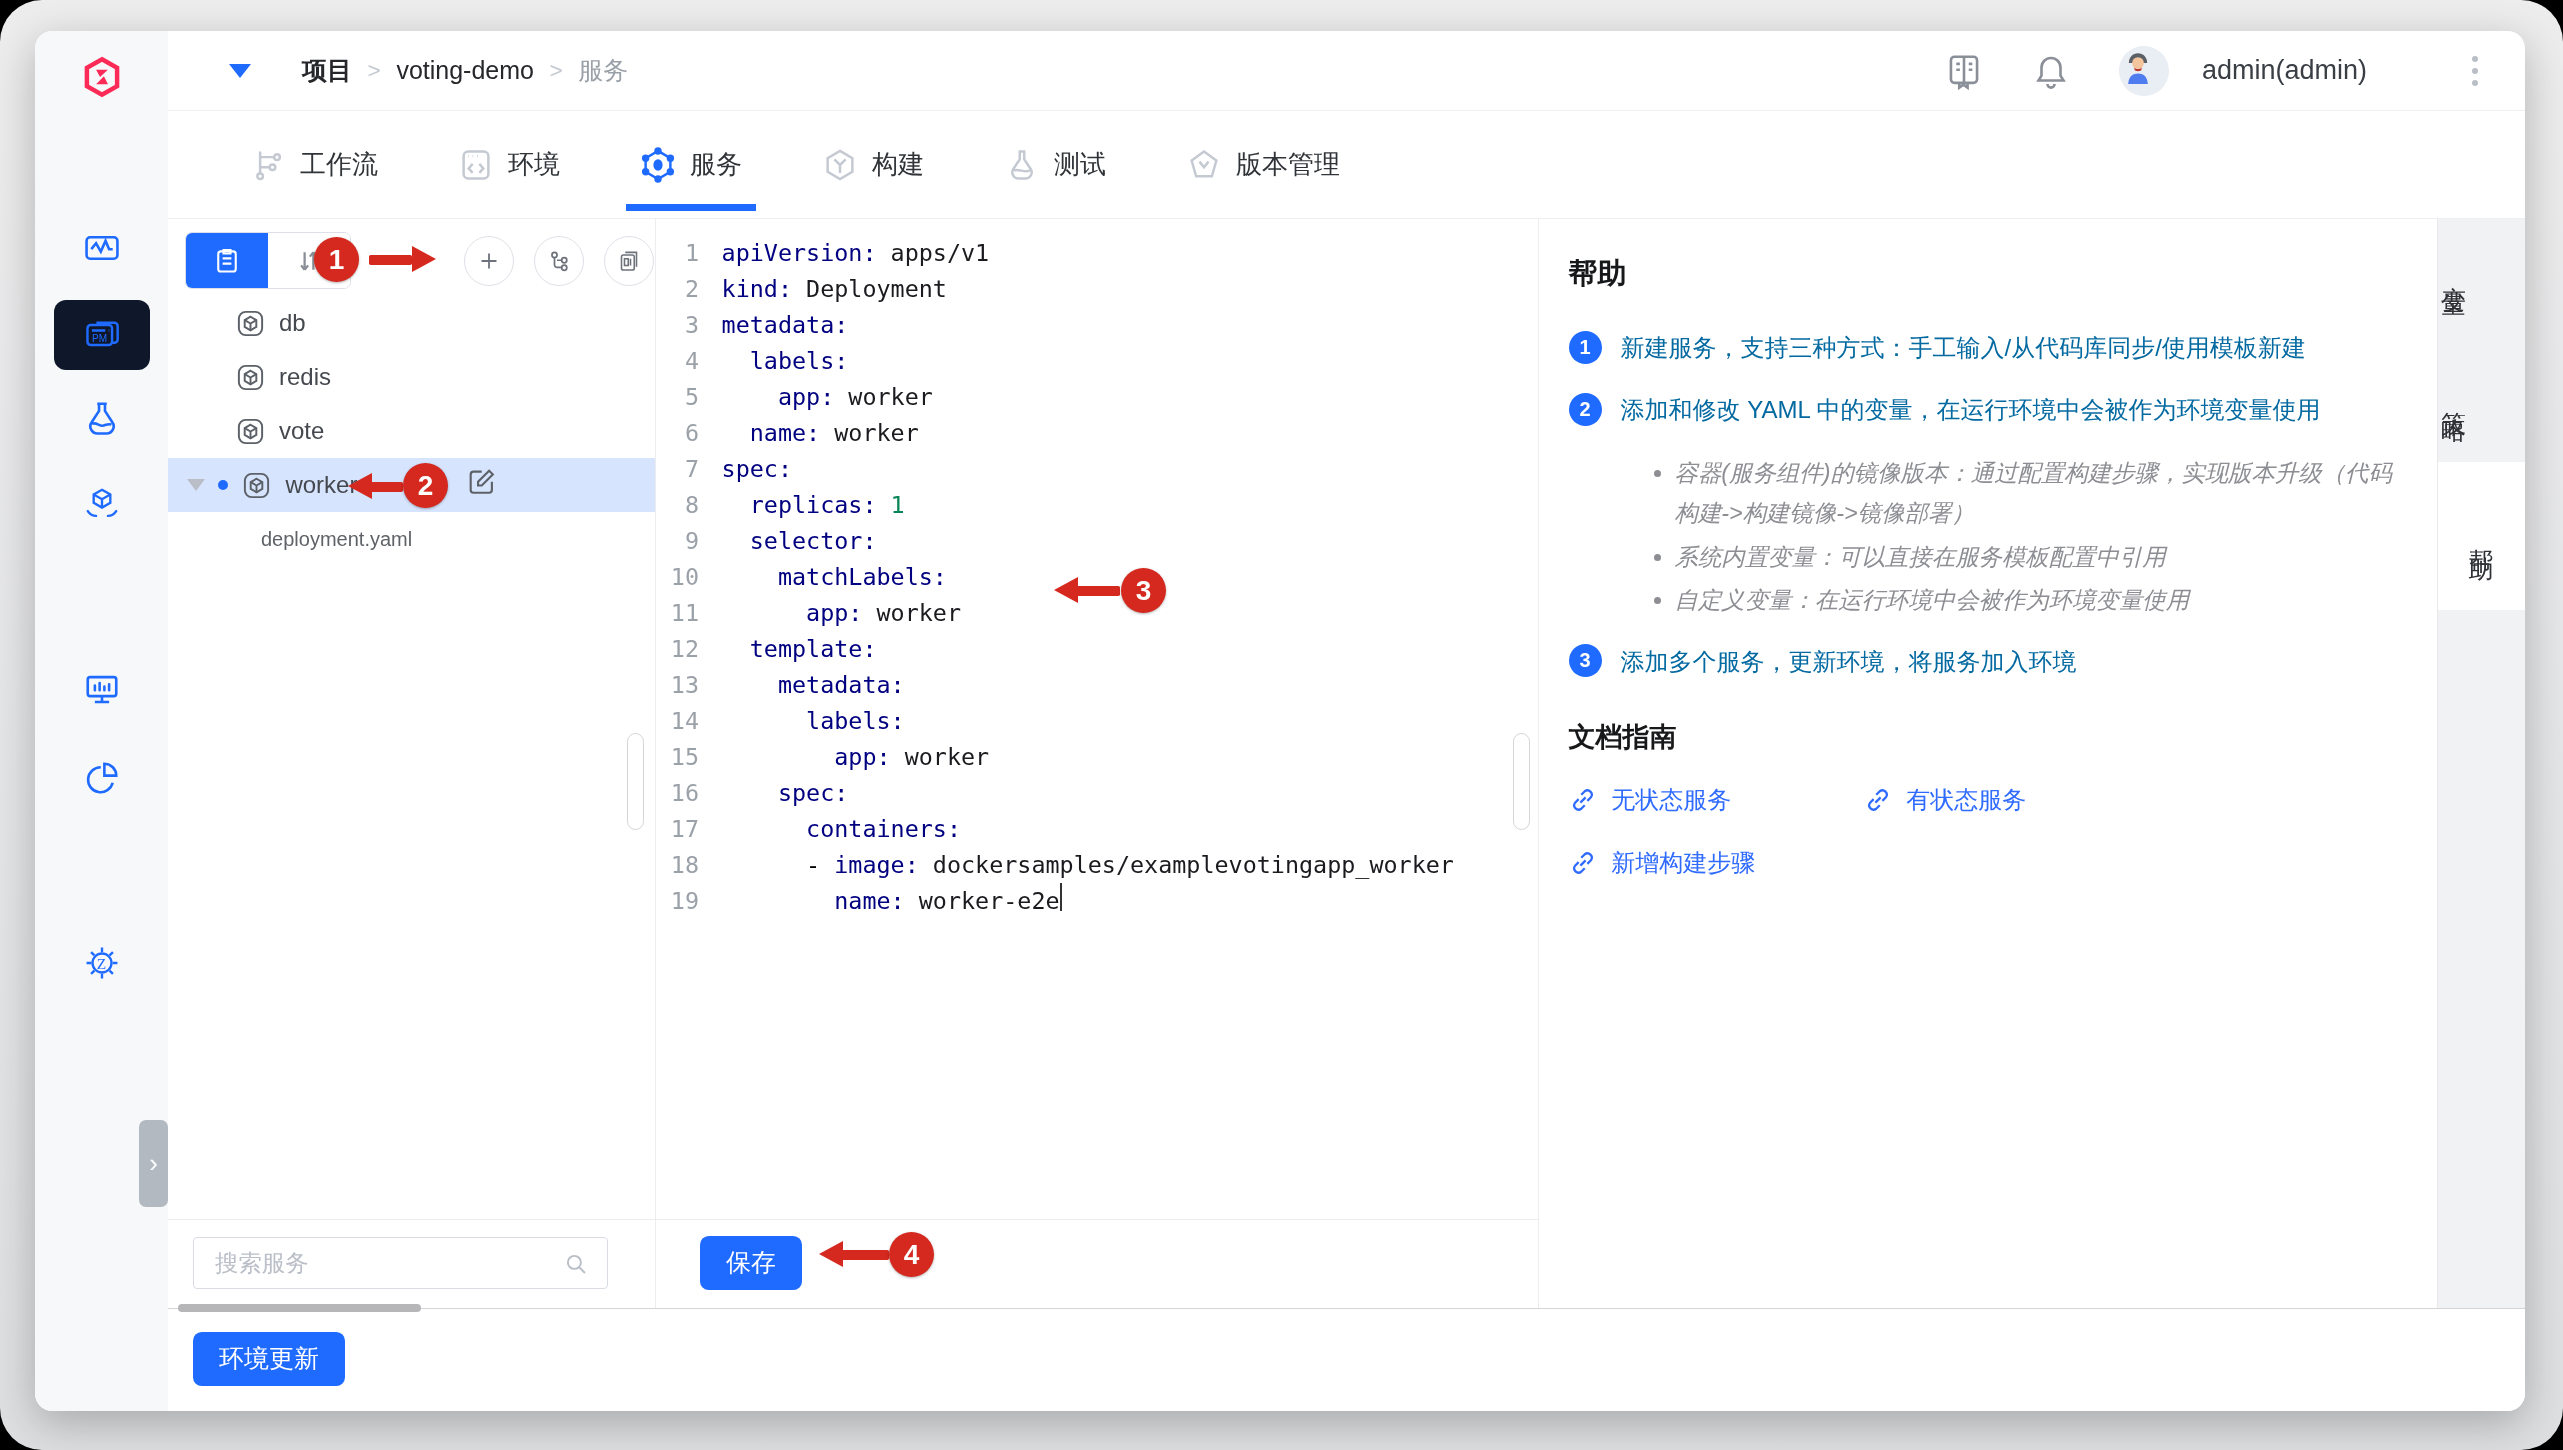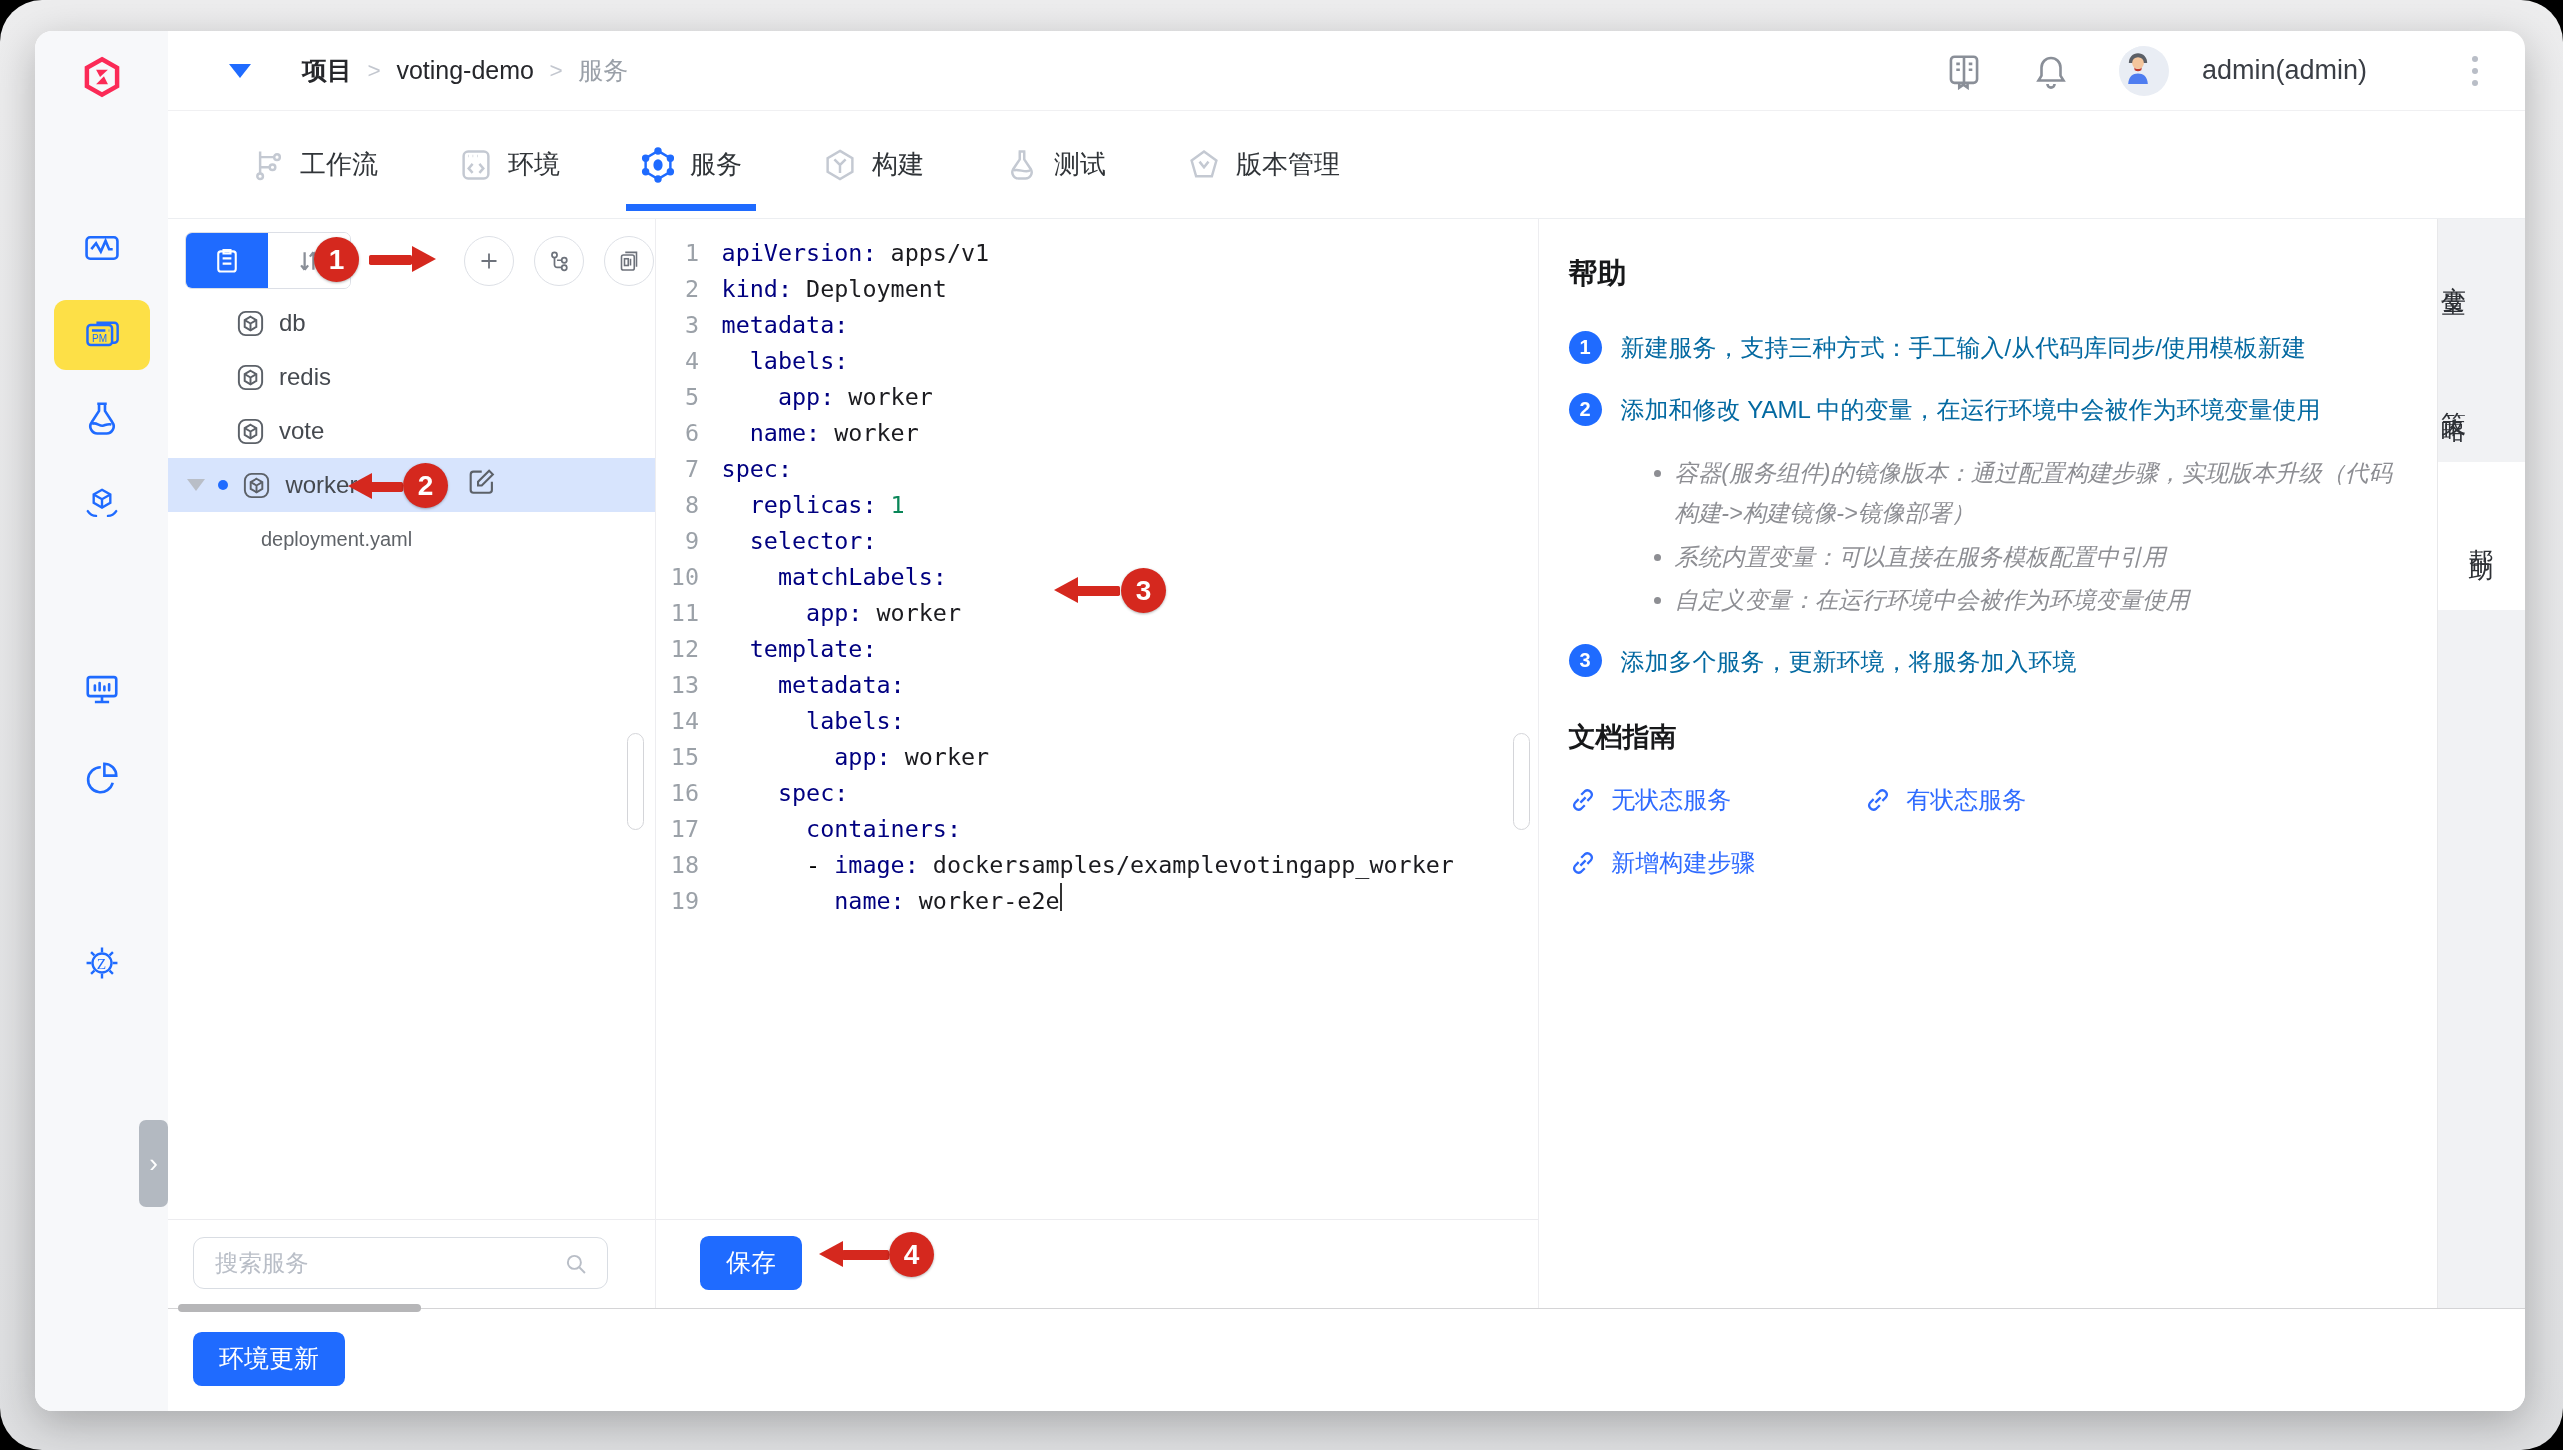--- a/index.html
+++ b/index.html
@@ -5,21 +5,21 @@
   *{margin:0;padding:0;box-sizing:border-box;}
   html,body{width:2563px;height:1450px;background:#000;font-family:"Liberation Sans",sans-serif;}
   .desktop{position:absolute;inset:0;background:linear-gradient(#ededee,#dedfe1);border-radius:42px;overflow:hidden;}
   .window{position:absolute;left:35px;top:31px;width:2490px;height:1380px;background:#fff;border-radius:17.4px;
           box-shadow:0 12px 43px rgba(0,0,0,.25);display:flex;overflow:hidden;}
   
   .sidebar{width:133px;background:#f7f8fa;flex:none;display:flex;flex-direction:column;align-items:center;position:relative;}
   .logo{margin-top:25px;width:42px;height:42px;color:#fb2a56;}
   .sb-ic{width:42px;height:42px;color:#1f6bff;display:flex;align-items:center;justify-content:center;}
   .sb-ic svg{width:38px;height:38px;}
-  .sb-active-block{margin-top:31px;width:96px;height:70px;background:#fde047;border-radius:12px;display:flex;align-items:center;justify-content:center;}
+  .sb-active-block{margin-top:31px;width:96px;height:70px;background:#0f172a;border-radius:12px;display:flex;align-items:center;justify-content:center;}
   
   .content{flex:1;display:flex;flex-direction:column;min-width:0;}
   .topbar{height:80px;display:flex;align-items:center;padding:0 47px 0 61px;border-bottom:0.9px solid #f0f0f2;gap:15px;}
   .caret-down{width:0;height:0;border-left:11.3px solid transparent;border-right:11.3px solid transparent;border-top:14.8px solid #1f6bff;}
   .crumbs{display:flex;align-items:center;gap:15.6px;margin-left:36px;font-size:25px;color:#26272b;font-weight:700;}
   .crumb-sep{color:#c3c7cf;font-weight:400;font-size:22.6px;}
   .crumb-cur{color:#9aa0a8;font-weight:400;}
   .crumb-proj{font-weight:400;color:#26272b;}
   .top-right{margin-left:auto;display:flex;align-items:center;gap:49px;color:#8a8f98;}
   .top-right svg{width:38px;height:38px;}
@@ -49,21 +49,21 @@
   .svc-list{margin-top:7px;}
   .svc-row{height:54px;display:flex;align-items:center;padding-left:67px;gap:13px;font-size:24px;color:#45494f;cursor:pointer;}
   .svc-row svg{width:31px;height:31px;color:#5c6168;flex:none;}
   .svc-row.sel{background:#d7e4fd;padding-left:19px;}
   .expander{width:0;height:0;border-left:9.6px solid transparent;border-right:9.6px solid transparent;border-top:12px solid #b9bec7;}
   .bluedot{width:10.4px;height:10.4px;border-radius:50%;background:#1f6bff;flex:none;}
   .edit-ic{margin-left:97px;color:#1f6bff;}
   .edit-ic svg{width:29.5px;height:29.5px;}
   .file-row{height:54px;display:flex;align-items:center;padding-left:93px;font-size:20px;color:#5f6368;cursor:pointer;}
   .svc-footer{margin-top:auto;border-top:0.9px solid #ececef;height:89px;padding:17.4px 0 0 25px;}
-  .search{width:415px;height:52px;border:0.9px solid #d9dde3;border-radius:11px;font-size:23.4px;padding:0 61px 0 21px;color:#333;outline:none;background:#fff;}
+  .search{width:415px;height:52px;border:0.9px solid #d9dde3;border-radius:4px;font-size:23.4px;padding:0 61px 0 21px;color:#333;outline:none;background:#fff;}
   .search::placeholder{color:#b9bec7;}
   .search-wrap{position:relative;width:415px;}
   .search-wrap svg{position:absolute;right:19px;top:14px;width:26px;height:26px;color:#b9bec7;}
   
   .editor{width:883px;flex:none;border-right:0.9px solid #ededf0;display:flex;flex-direction:column;position:relative;}
   .code{padding-top:15.6px;font-family:"DejaVu Sans Mono",monospace;font-size:23.4px;line-height:36px;}
   .cl{white-space:pre;display:flex;}
   .ln{display:inline-block;width:43px;text-align:right;margin-right:22.6px;color:#9ba1a8;flex:none;user-select:none;}
   .k{color:#000080;}
   .val{color:#1b1b1f;}

